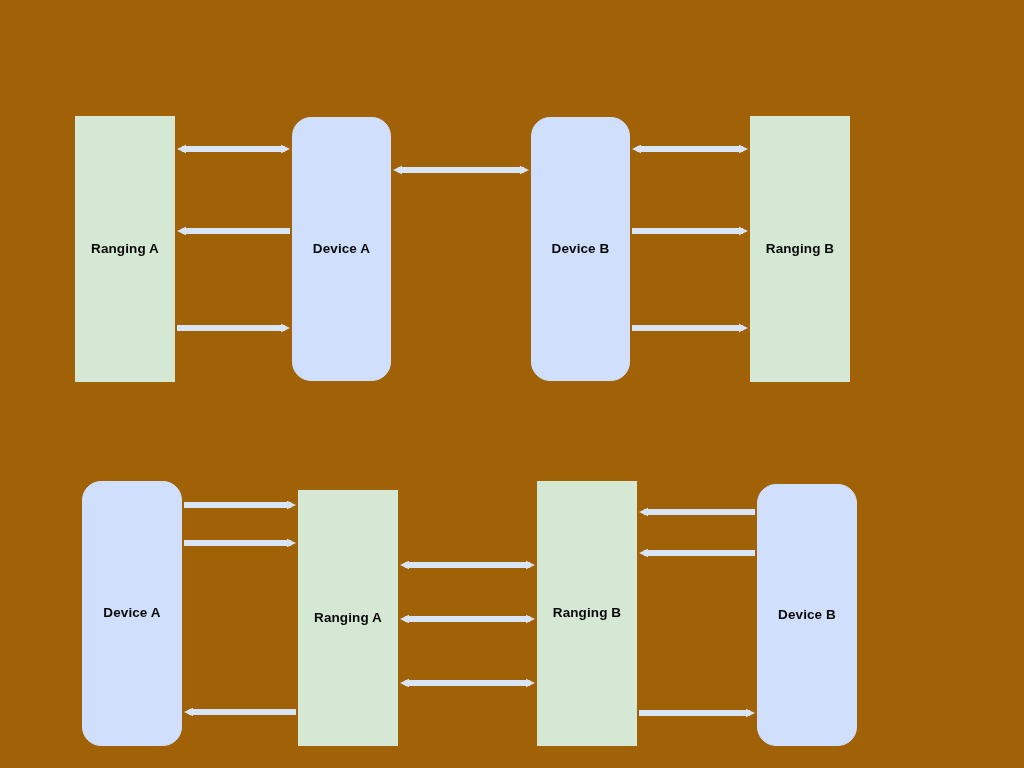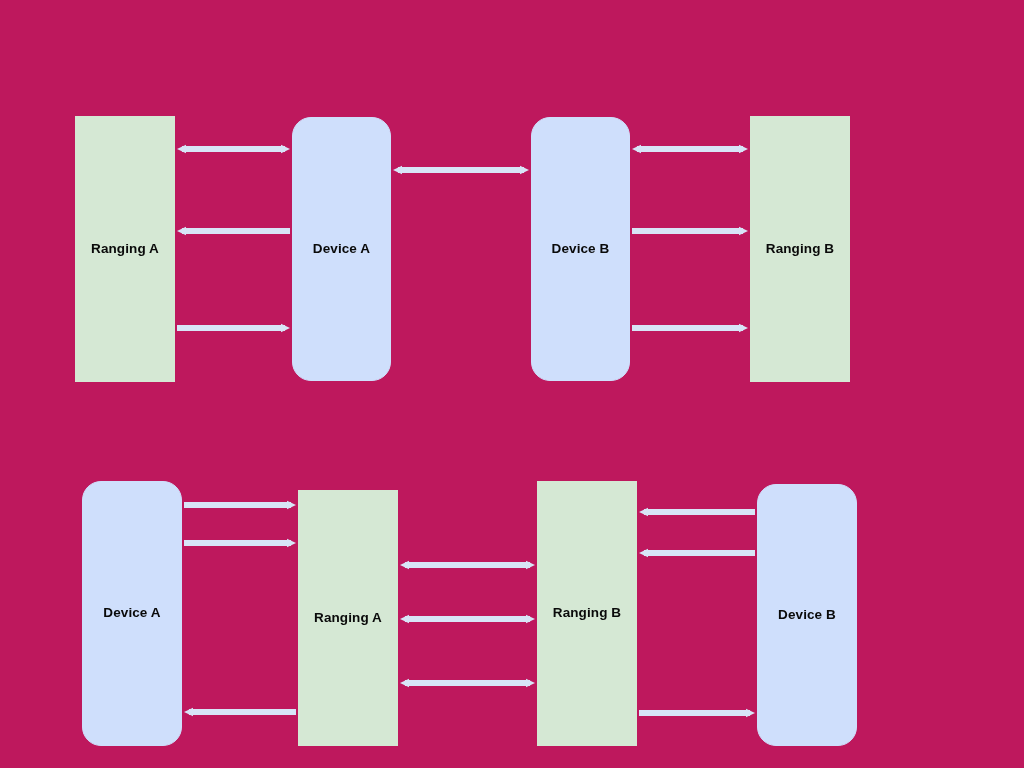--- a/index.html
+++ b/index.html
@@ -51,21 +51,21 @@
     overflow: visible;
   }
   .edge svg {
     display: block;
     overflow: visible;
   }
 </style>
 </head>
 <body>
 
-<div id="canvas" style="background: #be185d;">
+<div id="canvas" style="background: #a16207;">
     <div style="position: absolute; left: 0px; top: 0px; width: 1024px; height: 768px;">
       <div class="edge" style="left: 165px; top: 137px; width: 137px; height: 24px;">
         <svg width="137" height="24" viewBox="0 0 137 24">
           <line x1="16.95" y1="12" x2="120.05" y2="12" stroke="#d8e5f7" stroke-width="6"></line>
           <polygon points="125,12 116,7.8 116,16.2" fill="#d8e5f7"></polygon>
           <polygon points="12,12 21,7.8 21,16.2" fill="#d8e5f7"></polygon>
         </svg>
       </div>
       <div class="edge" style="left: 381px; top: 158px; width: 160px; height: 24px;">
         <svg width="160" height="24" viewBox="0 0 160 24">

